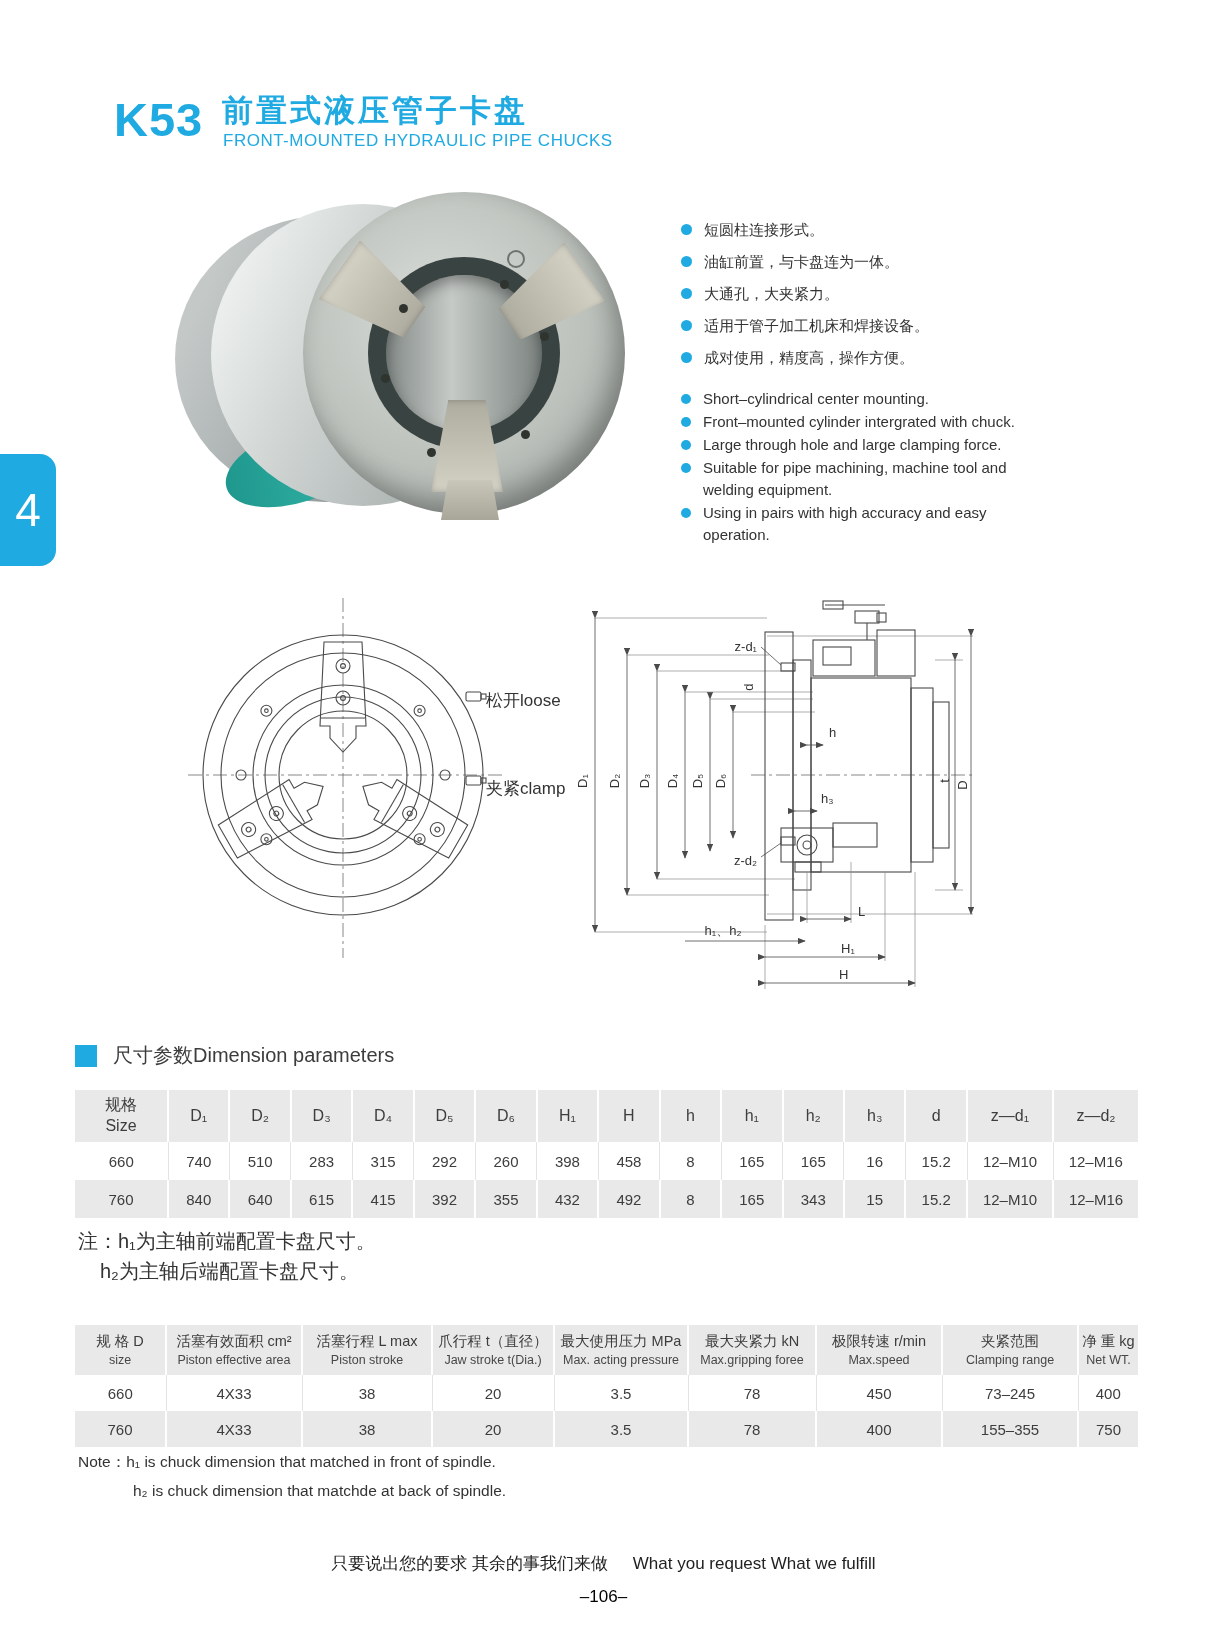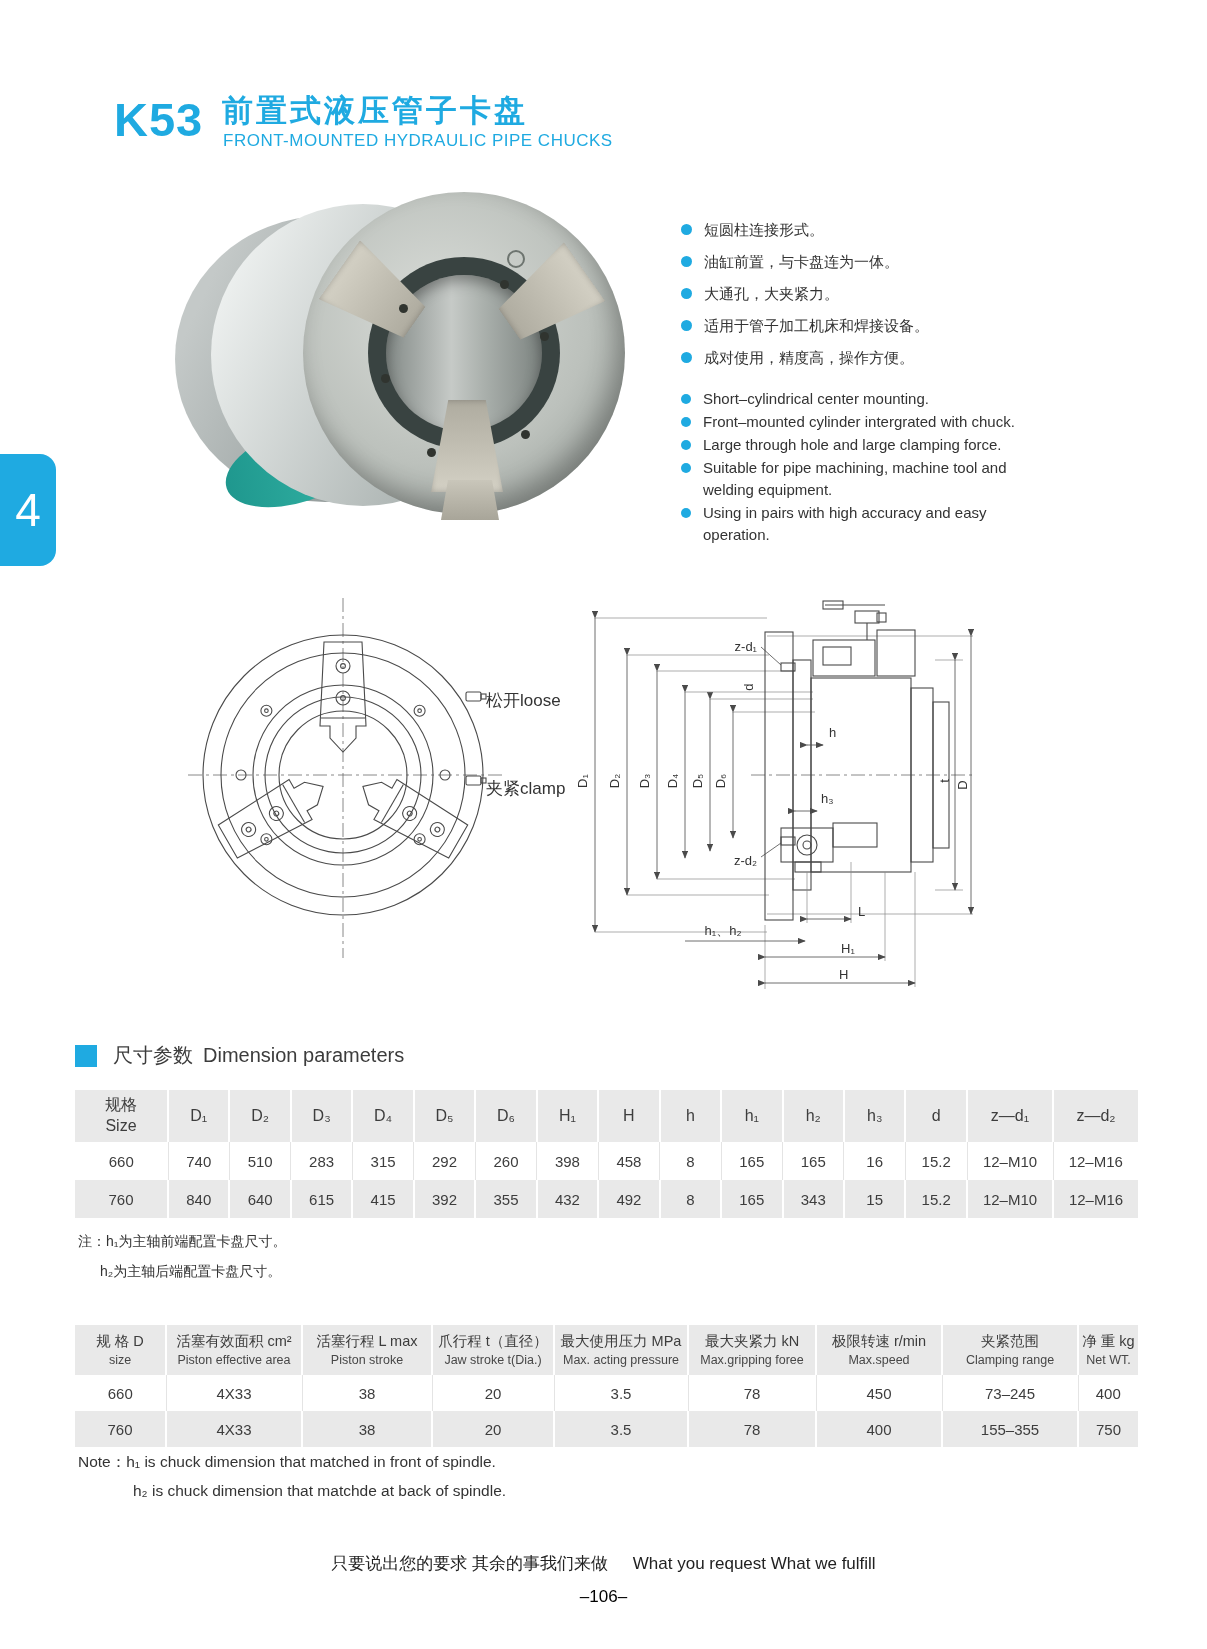--- a/index.html
+++ b/index.html
@@ -59,21 +59,21 @@
   .diag text{font-family:"Liberation Sans","DejaVu Sans",sans-serif;fill:#333;}
   .thin{stroke:#8a8a8a;stroke-width:.7;}
   .med{stroke:#4a4a4a;stroke-width:1.1;fill:none;}
   .cl{stroke:#6a6a6a;stroke-width:.8;stroke-dasharray:14 4 3 4;}
   .dim{stroke:#4a4a4a;stroke-width:.8;}
 
   
   .sec{position:absolute;left:75px;display:flex;align-items:center;}
   .sec .sq{width:22px;height:22px;background:#1faae1;margin-right:16px;}
   .sec .t{font-size:20px;color:#3c3c3c;}
-  .sec .t b{font-weight:normal;margin-right:10px;}
+  .sec .t b{font-weight:normal;margin-right:0;}
 
   
   .ptable{position:absolute;left:75px;border-collapse:collapse;table-layout:fixed;width:1063px;color:#3d3d3d;}
   .ptable th{background:#e9e9e9;font-weight:normal;border-right:2px solid #fff;vertical-align:middle;padding:0 2px;}
   .ptable th:last-child{border-right:none;}
   .ptable td{text-align:center;vertical-align:middle;}
   #dim-table{top:1090px;}
   #dim-table thead th{height:52px;font-size:16px;white-space:pre-line;line-height:1.3;}
   #dim-table thead th:first-child{width:88px;}
   #dim-table thead th:nth-child(15),#dim-table thead th:nth-child(16){width:80px;}
@@ -91,21 +91,21 @@
   #char-table thead th:nth-child(7){width:120px;}
   #char-table thead th:nth-child(8){width:130px;}
   #char-table tbody tr{height:36px;font-size:15px;}
   #char-table tbody tr:nth-child(1) td{background:#fff;border-right:1px solid #e4e4e4;}
   #char-table tbody tr:nth-child(2) td{background:#e9e9e9;border-right:2px solid #fff;}
   .ptable tbody td:last-child{border-right:none !important;}
   .th-cn{font-size:14.5px;line-height:1.15;}
   .th-en{font-size:12.5px;line-height:1.15;margin-top:3px;color:#474747;}
 
   
-  .notes{position:absolute;left:78px;font-size:14px;color:#333;line-height:30px;}
+  .notes{position:absolute;left:78px;font-size:20px;color:#333;line-height:30px;}
   #dim-notes{top:1226px;}
   #char-notes{top:1447px;font-size:15.5px;line-height:29px;}
   #dim-notes .note2{margin-left:22px;}
   #char-notes .note2{margin-left:55px;}
 
   
   .slogan{position:absolute;left:0;top:1552px;width:100%;text-align:center;font-size:17px;color:#222;}
   .slogan span{margin:0 10px;}
   .pageno{position:absolute;left:0;top:1587px;width:100%;text-align:center;font-size:17px;color:#000000;}
 </style>

